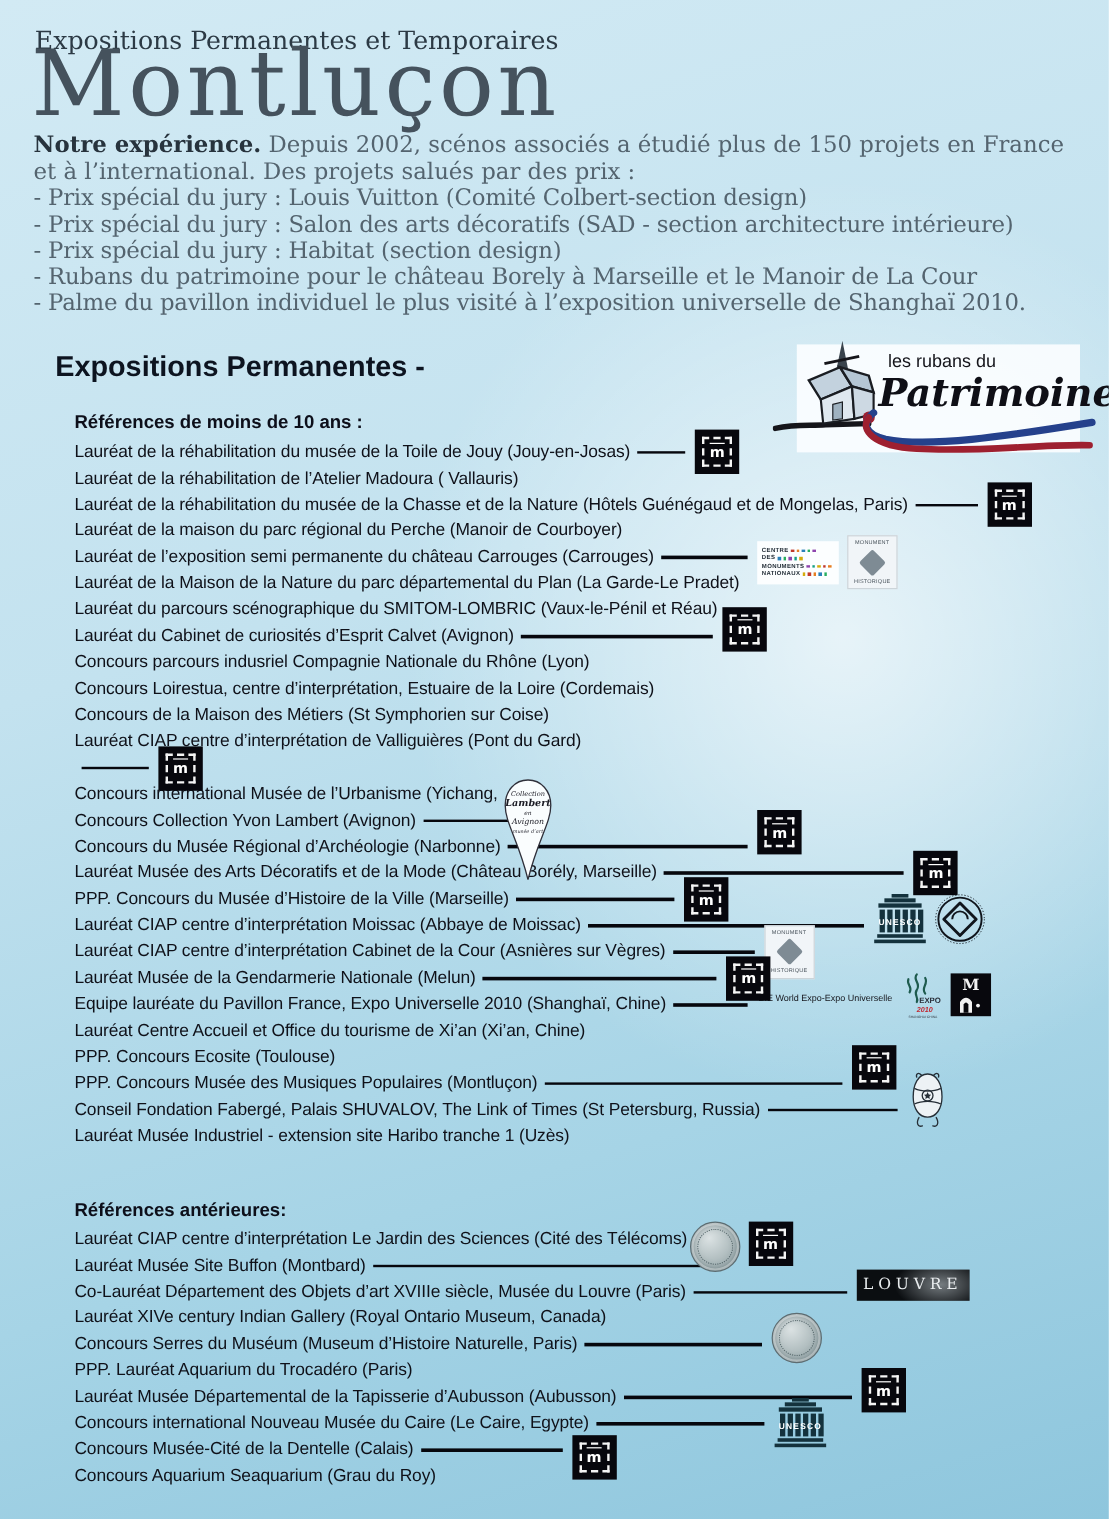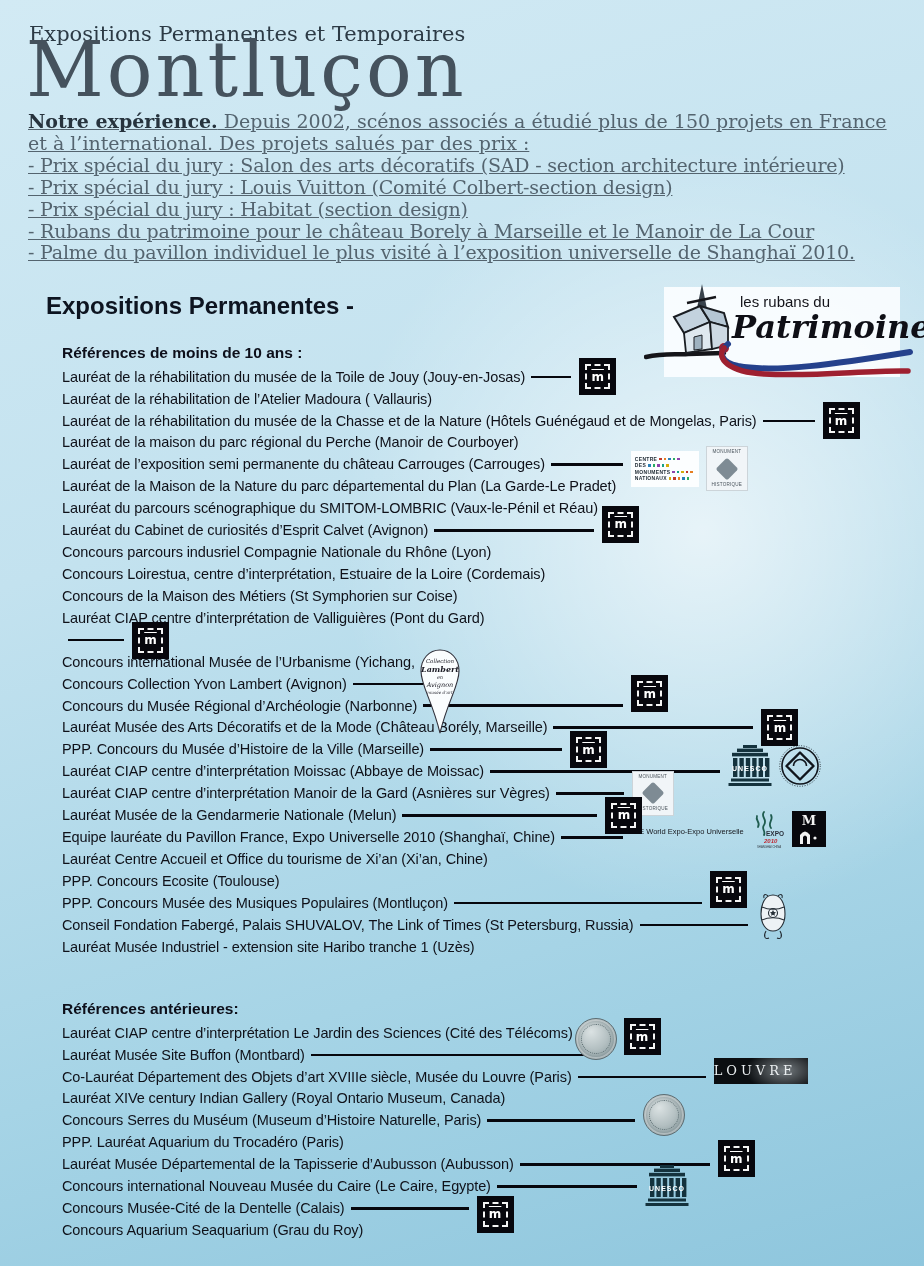--- a/index.html
+++ b/index.html
@@ -6,21 +6,21 @@
   body{
     width:924px;height:1266px;position:relative;overflow:hidden;
     font-family:"Liberation Sans",sans-serif;
     background:
       radial-gradient(ellipse 55% 42% at 76% 42%, rgba(255,255,255,.65), rgba(255,255,255,0) 72%),
       linear-gradient(163deg,#d2eaf4 0%,#c3e2ef 38%,#a6d4e6 72%,#8ec6dd 100%);
   }
   .kicker{position:absolute;left:29px;top:10px;font:21px "DejaVu Serif",serif;color:#2c3a45;margin-top:12px;}
   .title{position:absolute;left:26px;top:30px;margin:0;font:400 76px/80px "DejaVu Serif",serif;
          color:#45525d;letter-spacing:3px;}
-  .intro{position:absolute;left:28px;top:111px;width:876px;font:19px/21.9px "DejaVu Serif",serif;color:#54646f;text-decoration:underline;}
+  .intro{position:absolute;left:28px;top:111px;width:876px;font:19px/21.9px "DejaVu Serif",serif;color:#54646f;}
   .intro p{margin:0;}
   .intro .lead{font-weight:bold;color:#27333d;}
   .bullet{white-space:nowrap;letter-spacing:-0.2px;}
   .section-heading{position:absolute;left:46px;top:292px;margin:0;
     font:bold 24px "Liberation Sans",sans-serif;color:#0d1420;}
   
   .rubans{position:absolute;top:281px;right:16px;width:282px;height:100px;}
   .rubans-bg{position:absolute;left:38px;right:8px;top:6px;bottom:4px;background:rgba(251,253,255,.92);}
   .rubans svg{position:absolute;}
   .rubans .house{left:18px;top:0;}
@@ -48,38 +48,38 @@
   .ic-mh{width:42px;height:45px;background:#f1f5f8;border:1px solid #ccd4d9;flex-direction:column;
          align-items:center;justify-content:space-between;padding:3px 1px;box-sizing:border-box;}
   .mh-txt{font:4.6px/1 "Liberation Sans",sans-serif;color:#4b555d;letter-spacing:.2px;}
   .mh-diamond{width:16px;height:16px;background:#7e8b94;transform:rotate(45deg);border-radius:2px;}
   
   .ic-seal{width:42px;height:42px;border-radius:50%;
      background:radial-gradient(circle at 38% 32%,#dbe2e3,#aebbbd 55%,#8b9da1);
      border:1.5px solid #5d6c71;box-sizing:border-box;
      box-shadow:inset 0 0 0 2px rgba(255,255,255,.35), inset 0 0 7px rgba(38,58,63,.55);}
   .ic-seal::after{content:"";position:absolute;inset:5px;border-radius:50%;border:1px dotted rgba(45,65,70,.65);}
-  .ic-louvre{width:94px;height:26px;background:#0b0e11;align-items:center;
+  .ic-louvre{width:94px;height:26px;background:#0b0e11;align-items:center;justify-content:center;
      position:relative;overflow:hidden;}
   .ic-louvre span{font:13px "DejaVu Serif",serif;color:#e9edef;letter-spacing:4px;position:relative;z-index:1;}
   .ic-louvre::before{content:"";position:absolute;left:30%;top:-40%;width:90%;height:180%;
      background:radial-gradient(ellipse,rgba(205,215,220,.55),rgba(205,215,220,0) 65%);}
   .bie{font:7.5px/1 "Liberation Sans",sans-serif;color:#15161c;white-space:nowrap;flex:none;margin:0 3px;}
 </style>
 </head>
 <body>
 
 <div class="kicker">Expositions Permanentes et Temporaires</div>
 <h1 class="title">Montluçon</h1>
 
 <div class="intro">
   <p><span class="lead">Notre expérience.</span><span> Depuis 2002, scénos associés a étudié plus de 150 projets en France et à l’international. Des projets salués par des prix :</span></p>
   <div id="bullets">
+      <div class="bullet">- Prix spécial du jury : Louis Vuitton (Comité Colbert-section design)</div>
       <div class="bullet">- Prix spécial du jury : Salon des arts décoratifs (SAD - section architecture intérieure)</div>
-      <div class="bullet">- Prix spécial du jury : Louis Vuitton (Comité Colbert-section design)</div>
       <div class="bullet">- Prix spécial du jury : Habitat (section design)</div>
       <div class="bullet">- Rubans du patrimoine pour le château Borely à Marseille et le Manoir de La Cour</div>
       <div class="bullet">- Palme du pavillon individuel le plus visité à l’exposition universelle de Shanghaï 2010.</div>
     </div>
 </div>
 
 <h2 class="section-heading">Expositions Permanentes -</h2>
 
 <div class="rubans">
   <div class="rubans-bg"></div>
@@ -271,21 +271,21 @@
       <text x="22" y="26" text-anchor="middle" fill="#ffffff" style="font:bold 7px 'Liberation Sans',sans-serif;letter-spacing:1px">UNESCO</text>
         </svg>
         <svg class="ic" width="42" height="42" viewBox="0 0 42 42" style="transform: translateY(-6px);">
       <circle cx="21" cy="21" r="18" fill="none" stroke="#10151c" stroke-width="1.6"></circle>
       <circle cx="21" cy="21" r="20.3" fill="none" stroke="#10151c" stroke-width="0.8" stroke-dasharray="1 1.6"></circle>
       <path d="M21 7.5 L34.5 21 L21 34.5 L7.5 21 Z" fill="none" stroke="#10151c" stroke-width="2.4" stroke-linejoin="round"></path>
       <path d="M14.5 21 A6.5 6.5 0 0 1 27.5 21" fill="none" stroke="#10151c" stroke-width="1.6"></path>
         </svg>
       </div>
       <div class="row">
-        <span class="row-text">Lauréat CIAP centre d’interprétation Manoir de la Gard (Asnières sur Vègres)</span>
+        <span class="row-text">Lauréat CIAP centre d’interprétation Cabinet de la Cour (Asnières sur Vègres)</span>
         <span class="connector" style="width:68px"></span>
         <span class="ic ic-mh">
           <span class="mh-txt">MONUMENT</span>
           <span class="mh-diamond"></span>
           <span class="mh-txt">HISTORIQUE</span>
         </span>
       </div>
       <div class="row">
         <span class="row-text">Lauréat Musée de la Gendarmerie Nationale (Melun)</span>
         <span class="connector" style="width:195px"></span>

